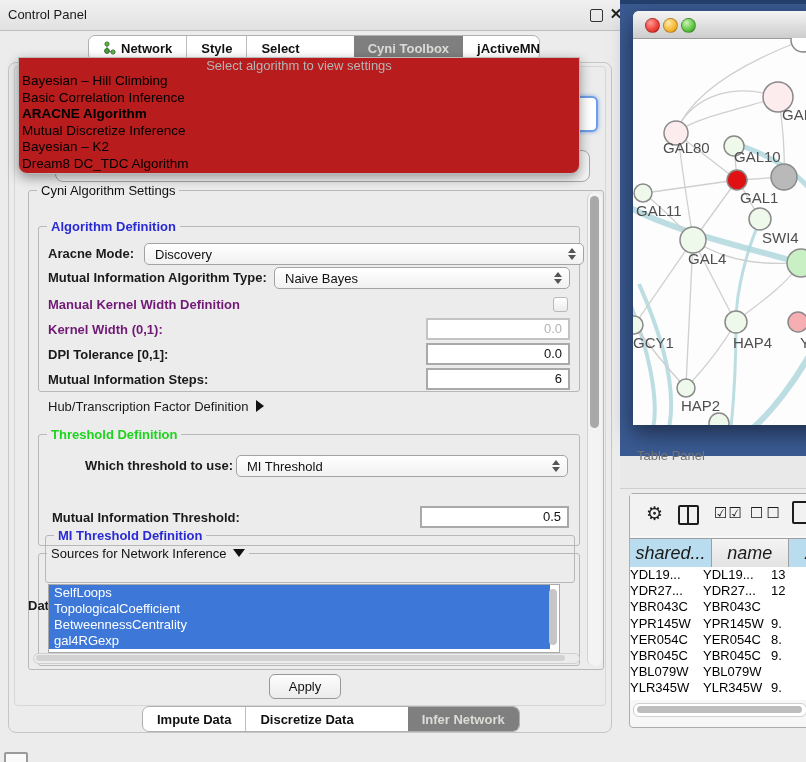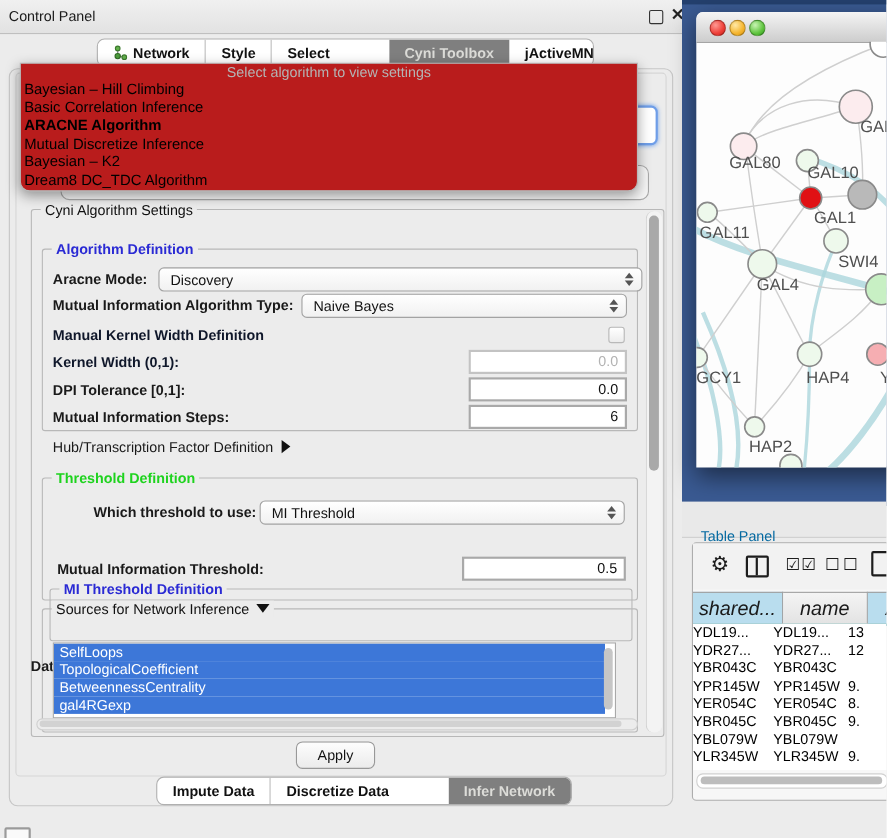--- a/index.html
+++ b/index.html
@@ -29,21 +29,21 @@
   .tab.sel{background:#7f7f7f;color:#dcdcd8;border-left:none;margin-left:40px;}
   .tab.sel + .tab{border-left:none;}
 
   
   .group{border:1px solid #b8b8b8;border-radius:3px;}
   .gtitle{position:absolute;top:-8px;left:8px;background:#ececec;padding:0 4px;font-size:13px;white-space:nowrap;}
   .blue{color:#2a2ad4;font-weight:bold;}
   .green{color:#1ed31e;font-weight:bold;}
 
   .lbl{font-size:13px;font-weight:bold;color:#1a1a1a;white-space:nowrap;}
-  .lbl.dis{color:#0f172a;}
+  .lbl.dis{color:#701a75;}
   .plain{font-size:13px;color:#1a1a1a;white-space:nowrap;}
 
   .combo{background:linear-gradient(#ffffff,#f1f1f1);border:1px solid #a3a3a3;border-radius:5px;
          font-size:13px;display:flex;align-items:center;padding:0 22px 0 10px;height:20px;color:#111;}
   .stepper{position:absolute;right:7px;top:50%;transform:translateY(-50%);width:8px;height:12px;}
   .stepper:before,.stepper:after{content:"";position:absolute;left:0;border-left:4px solid transparent;border-right:4px solid transparent;}
   .stepper:before{top:0;border-bottom:5px solid #555;}
   .stepper:after{bottom:0;border-top:5px solid #555;}
 
   .field{background:#fff;border:2px solid #a9a9a9;font-size:13px;text-align:right;
@@ -89,21 +89,21 @@
   .net-window{left:633px;top:11px;width:200px;height:414px;background:#fdfdfd;border-radius:6px 6px 0 0;
               box-shadow:0 8px 22px rgba(0,0,0,.5);overflow:hidden;}
   .net-titlebar{position:absolute;left:0;top:0;width:100%;height:27px;
                 background:linear-gradient(#f4f4f4,#cdcdcd);border-bottom:1px solid #9c9c9c;}
   .light{position:absolute;top:7px;width:13px;height:13px;border-radius:50%;border:1px solid rgba(0,0,0,.25);}
   .light.red{left:12px;background:radial-gradient(circle at 35% 30%,#ff9a94,#ee3f38 60%,#c41e17);}
   .light.yellow{left:30px;background:radial-gradient(circle at 35% 30%,#ffe9a8,#f5b52e 60%,#d9940f);}
   .light.green{left:48px;background:radial-gradient(circle at 35% 30%,#c8f4b4,#5fc43e 60%,#2f9a1e);}
 
   .tp-bar{left:620px;top:456px;width:186px;height:32px;background:#e9e9e9;border-bottom:1px solid #cfcfcf;}
-  .tp-title{left:637px;top:480px;font-size:13px;color:#0369a1;}
+  .tp-title{left:637px;top:448px;font-size:13px;color:#737373;}
   .table-widget{left:629px;top:493px;width:205px;height:233px;background:#f7f7f7;border:1px solid #adadad;border-radius:4px;}
   .tp-toolbar{position:absolute;left:0;top:0;width:100%;height:42px;background:#f2f2f2;display:flex;align-items:center;}
   .icon-font{font-family:"DejaVu Sans",sans-serif;color:#1d1d1d;}
   .gear{position:absolute;left:16px;top:8px;font-size:19px;}
   .cols-icon{position:absolute;left:48px;top:11px;width:17px;height:16px;border:2px solid #1d1d1d;border-radius:2px;}
   .cols-icon:before{content:"";position:absolute;left:6.5px;top:0;width:2px;height:100%;background:#1d1d1d;}
   .check-pair{position:absolute;left:84px;top:10px;font-size:15px;letter-spacing:1px;}
   .uncheck-pair{position:absolute;left:120px;top:10px;font-size:15px;letter-spacing:3px;}
   .file-icon{position:absolute;left:162px;top:7px;width:14px;height:19px;border:2px solid #1d1d1d;border-radius:2px;background:#f2f2f2;}
 

